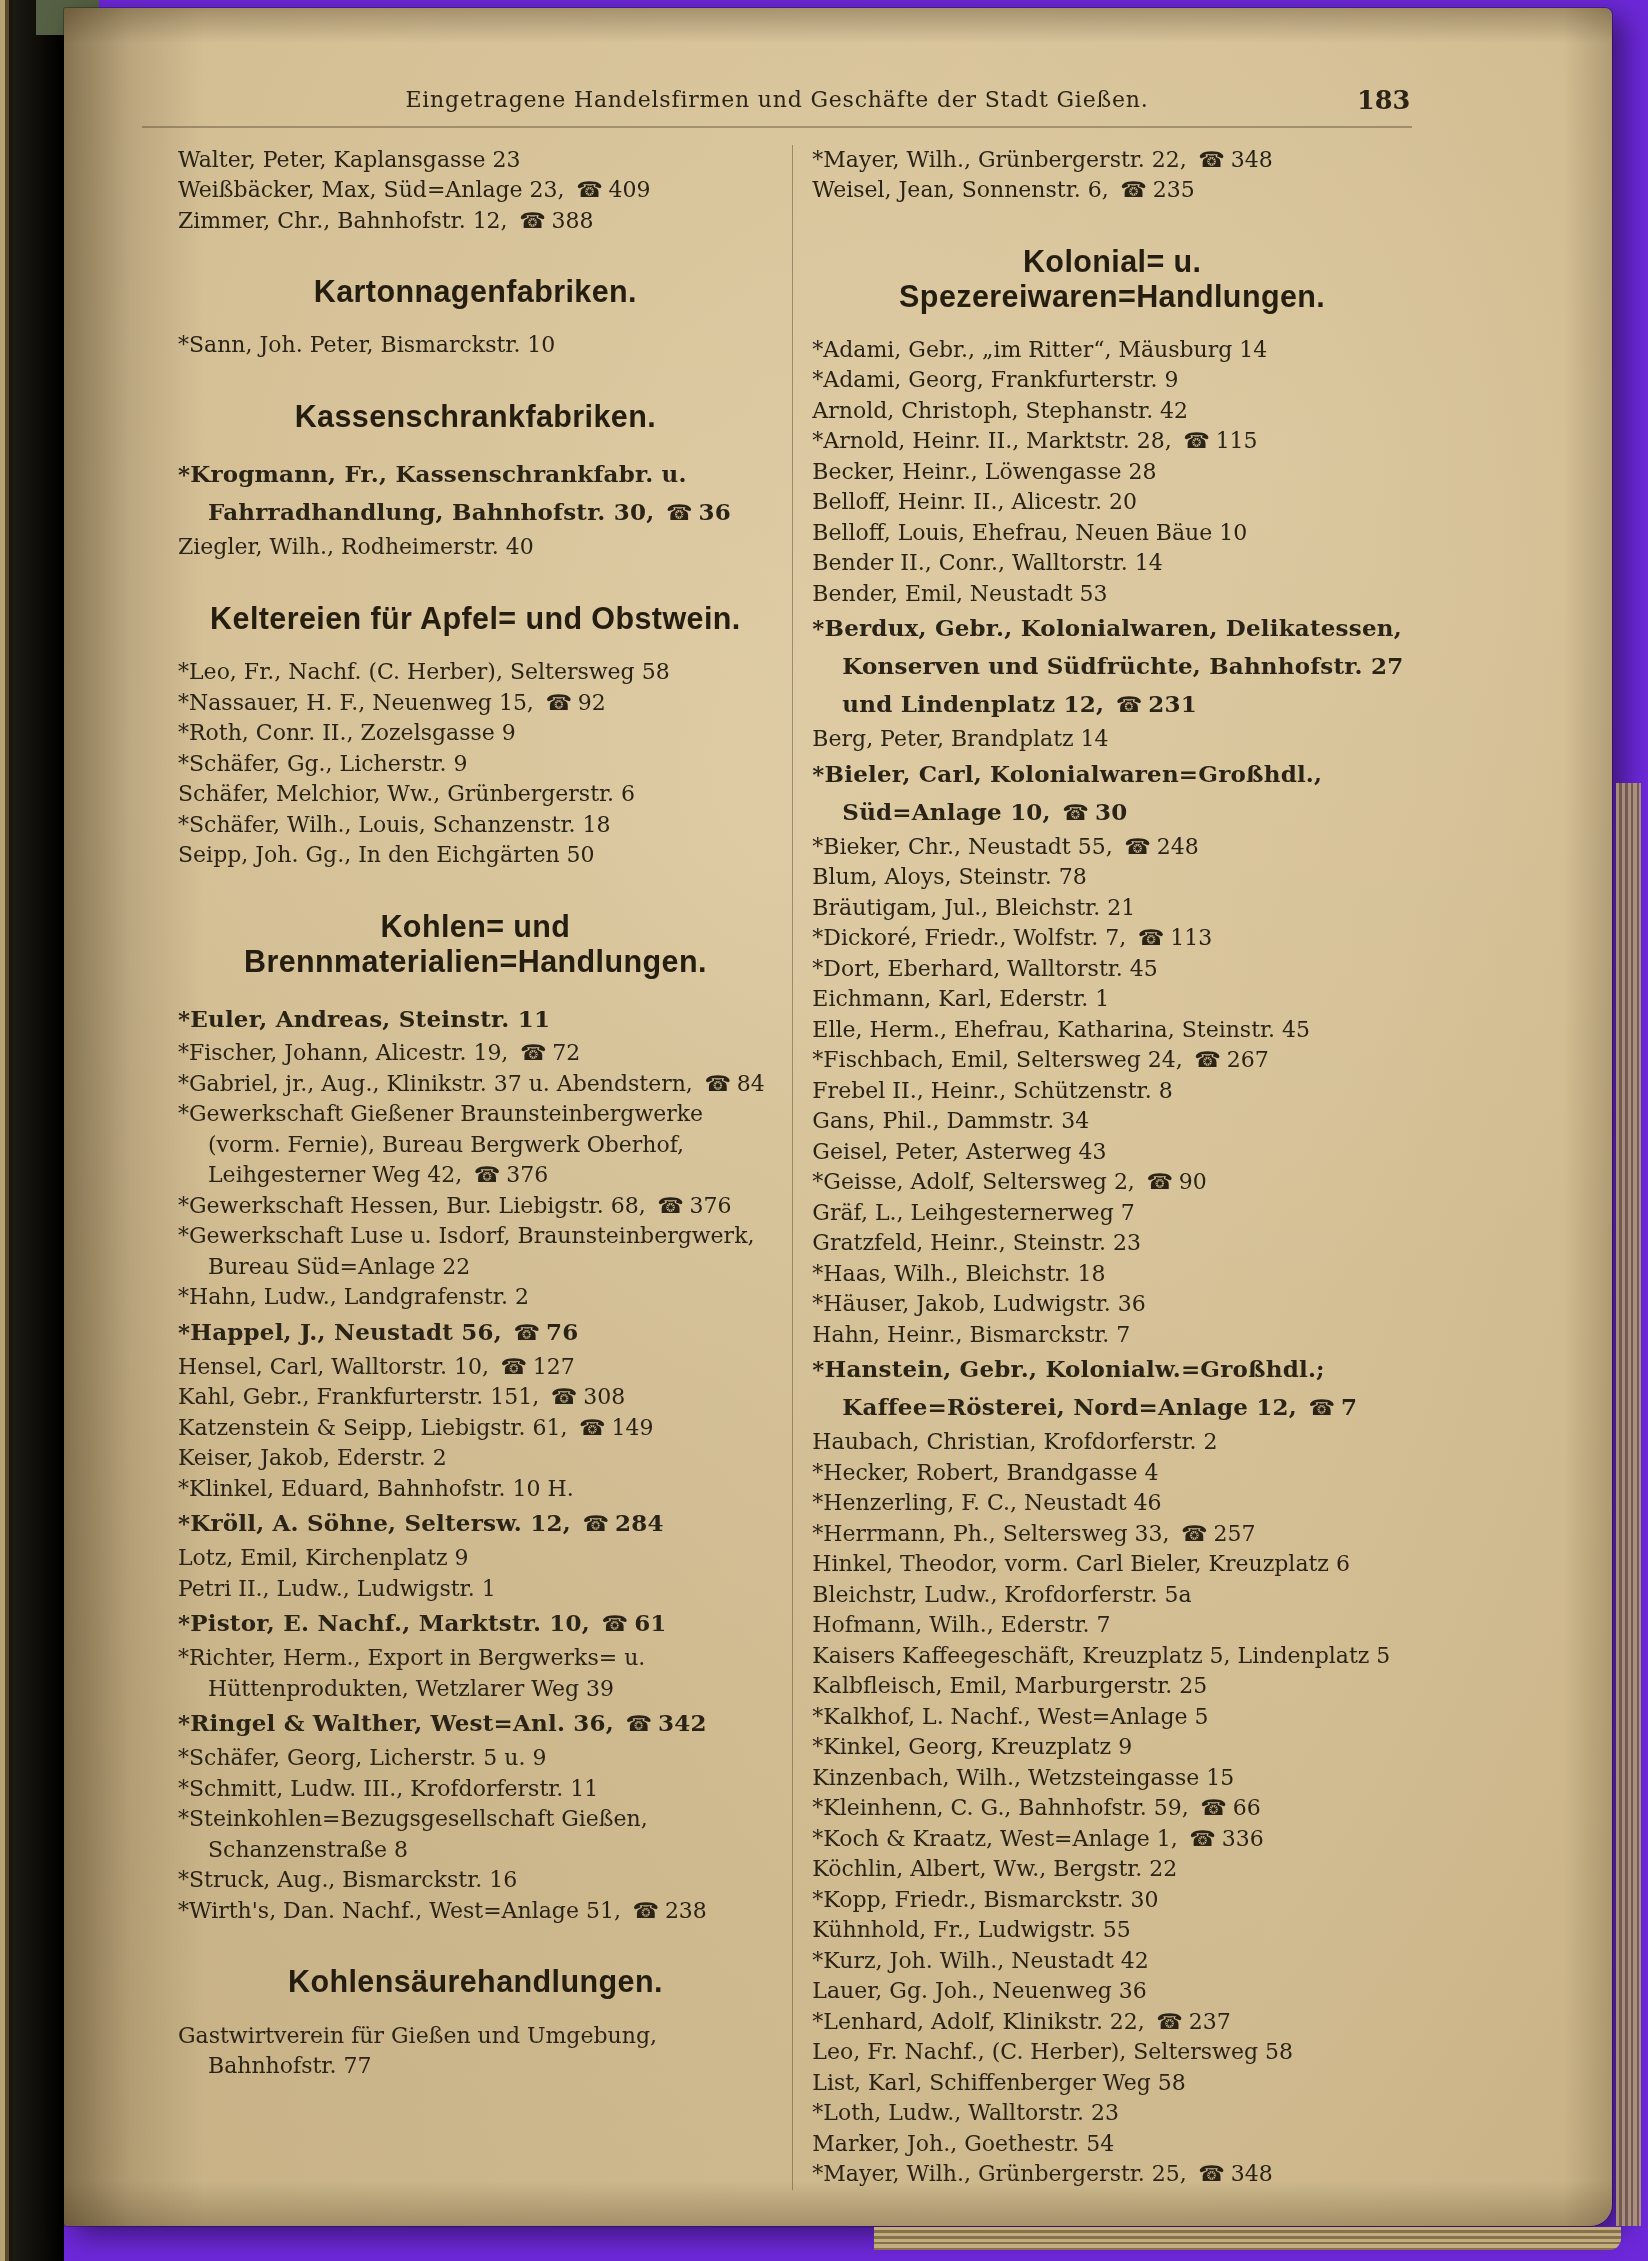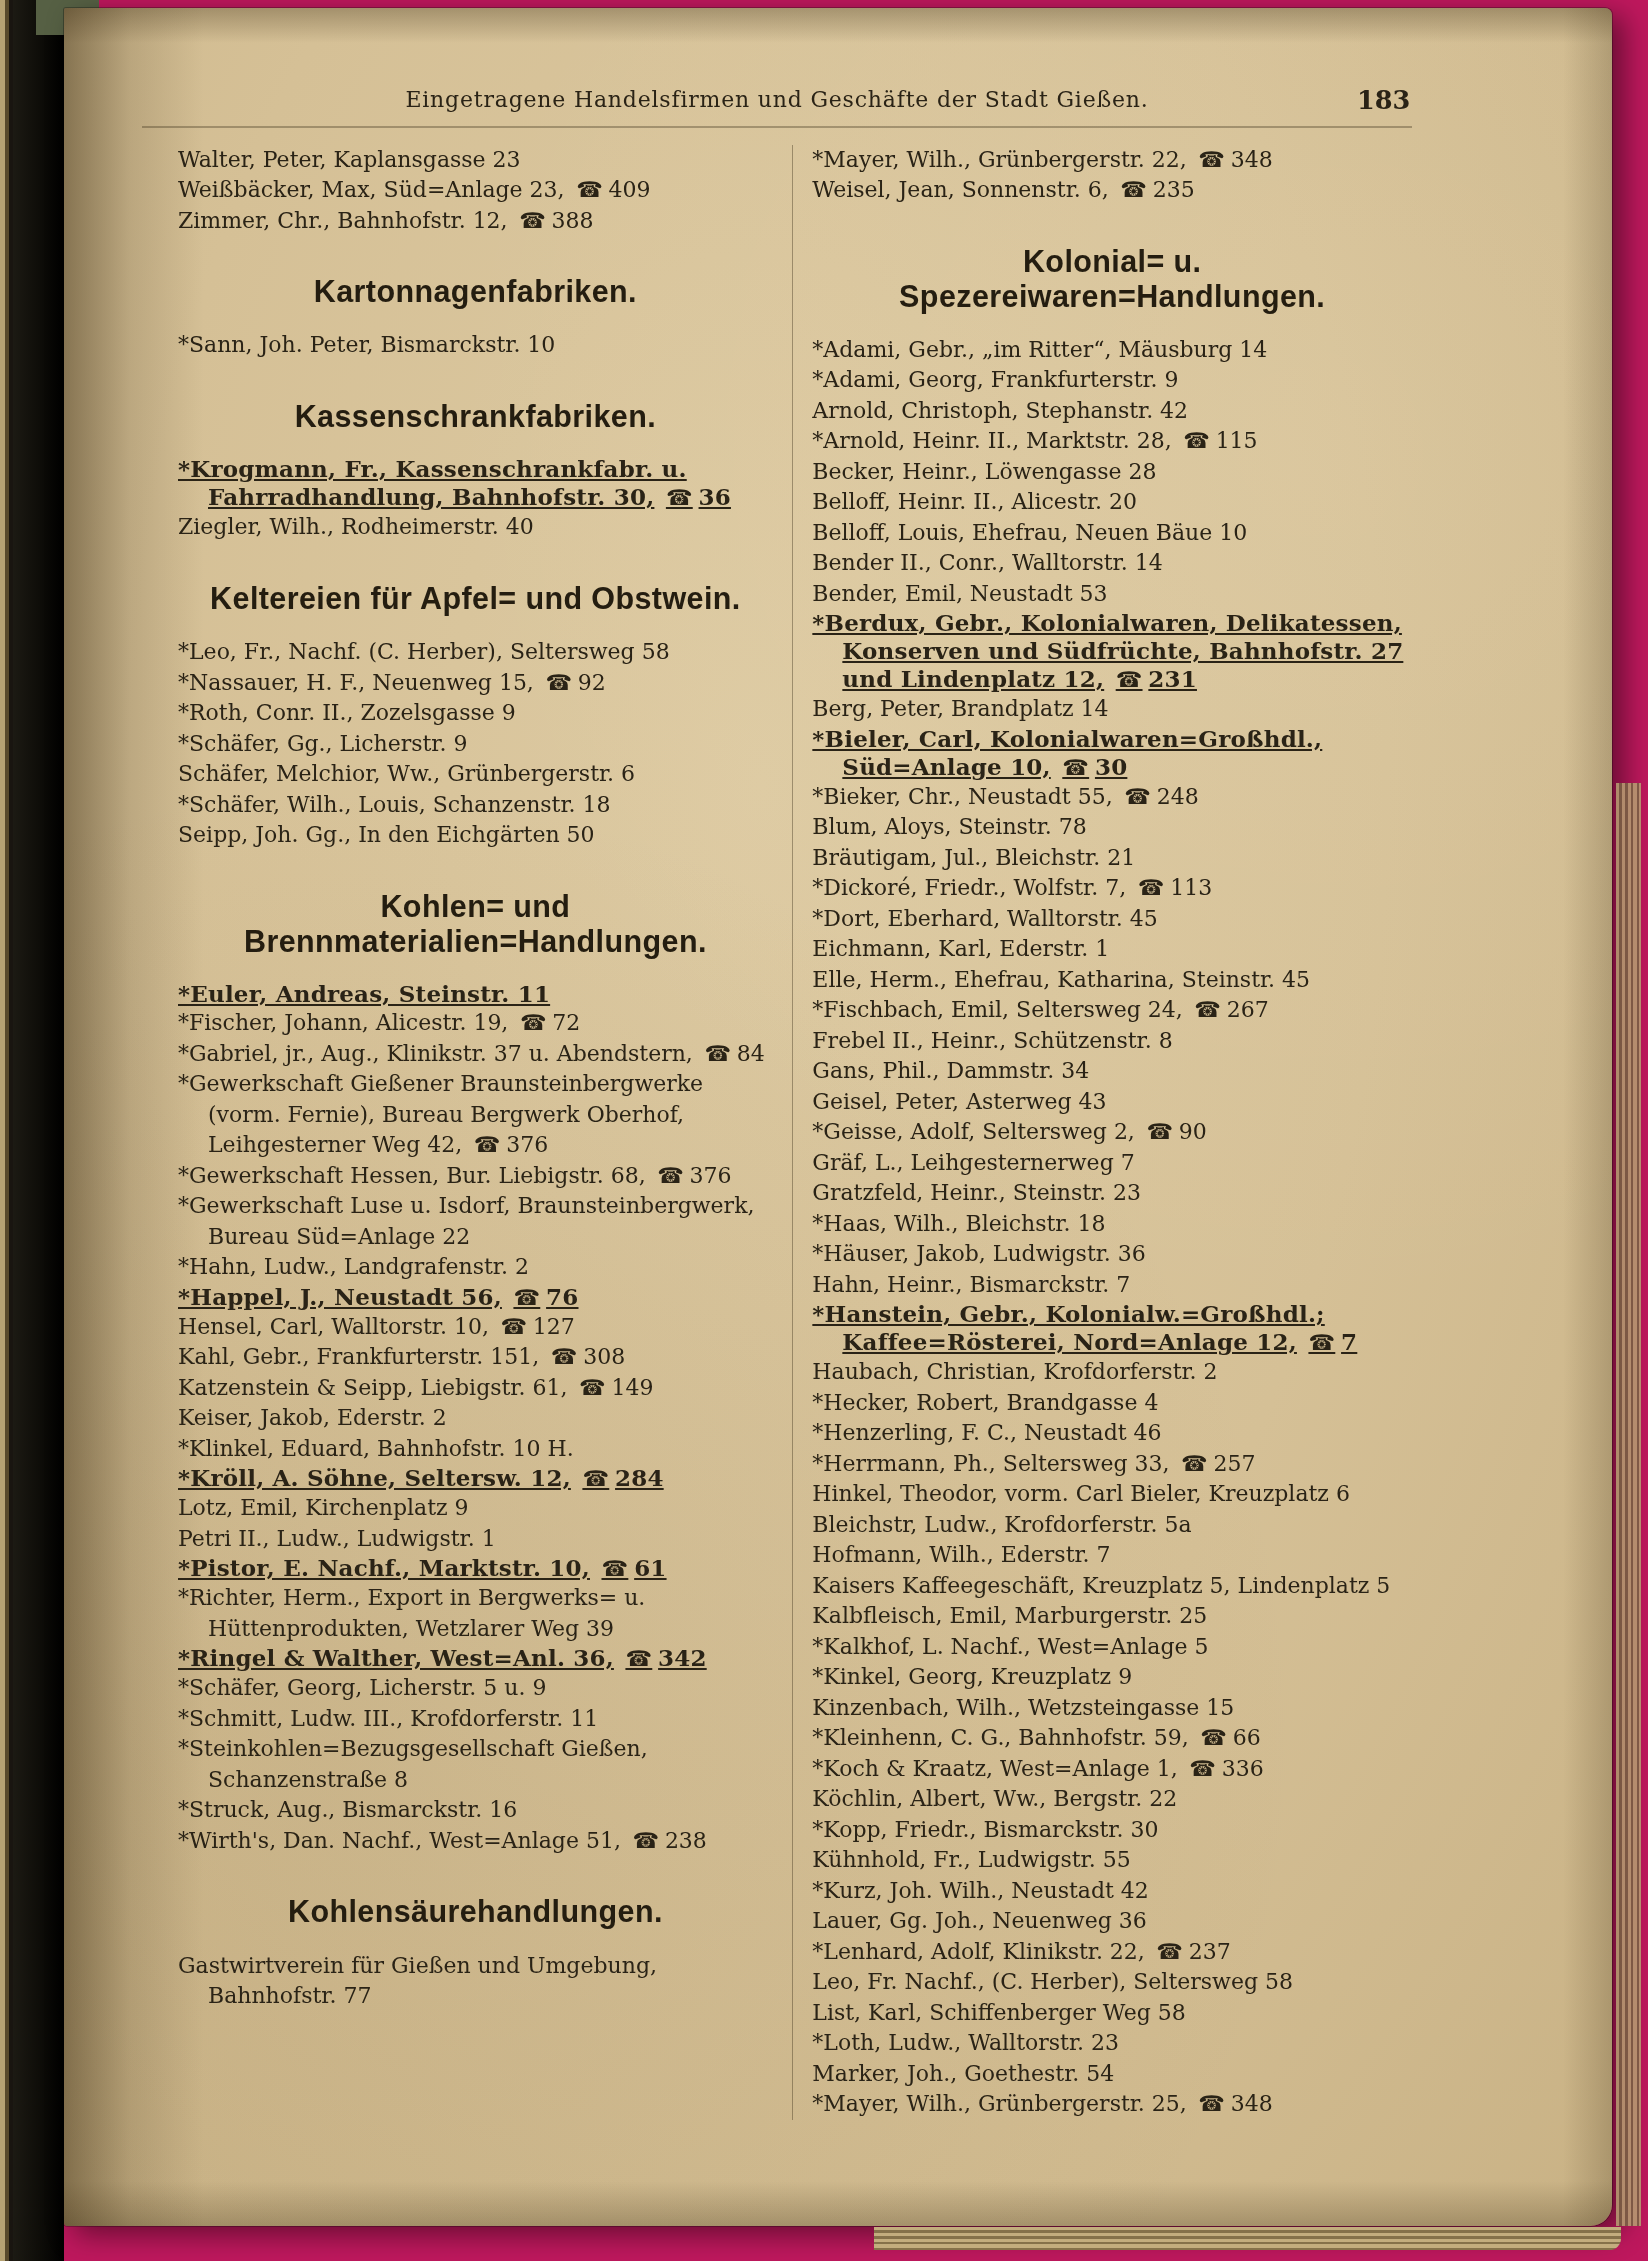--- a/index.html
+++ b/index.html
@@ -1,16 +1,16 @@
 <!DOCTYPE html>
 <html style="font-size:13px"><head>
 <meta charset="utf-8">
 <style>
   html,body{margin:0;padding:0;background:#0e0d09;}
-  .screen{position:relative;width:1649px;height:2261px;background:#be185d;overflow:hidden;
+  .screen{position:relative;width:1649px;height:2261px;background:#6d28d9;overflow:hidden;
           font-family:"DejaVu Serif", serif;}
   
   .edge-sliver{position:absolute;left:0;top:0;width:13px;height:100%;
       background:linear-gradient(to right,#b5a274 0 5px,#57492c 5px 9px,#191510 9px 13px);}
   .spine-band{position:absolute;left:13px;top:0;width:51px;height:100%;
       background:linear-gradient(to right,#1c1a13,#0d0c08 55%,#000);}
   .spine-green{position:absolute;left:36px;top:0;width:63px;height:35px;background:#566044;}
   
   .stack-right{position:absolute;right:8.2px;top:783px;bottom:35px;width:25px;opacity:.85;
       background:repeating-linear-gradient(to right,#b7a173 0 3.3px,#776443 3.3px 5.8px);}
@@ -32,21 +32,21 @@
   .content{position:absolute;left:78px;top:79px;width:1270px;color:#2a2316;}
   .page-header{position:relative;height:36px;}
   .page-title{position:absolute;left:0;right:0;text-align:center;font-size:22px;letter-spacing:0.8px;}
   .page-number{position:absolute;right:1.6px;top:-2.5px;font-size:25.6px;font-weight:bold;}
   .header-rule{height:1.6px;background:rgba(60,48,25,.35);margin-top:3.3px;}
   .columns{display:flex;margin-top:16.5px;margin-left:36px;}
   .col{width:612px;}
   .col:last-child{width:617px;}
   .col-divider{width:1.6px;margin:0 19px;background:rgba(60,48,25,.40);align-self:stretch;}
   .entry{padding-left:30px;text-indent:-30px;font-size:22px;line-height:30.5px;}
-  .entry.bold{font-weight:bold;font-size:23px;line-height:28px;letter-spacing:0.2px;text-decoration:underline;}
+  .entry.bold{font-weight:bold;font-size:23px;line-height:38px;letter-spacing:0.2px;}
   .section-heading{margin:38px 6.6px 21.4px;text-align:center;color:#241d10;
       font-family:"Liberation Sans", sans-serif;font-weight:700;font-size:30.5px;letter-spacing:0.4px;}
   .phone-icon{font-family:"DejaVu Sans", sans-serif;padding:0 5.8px 0 11.5px;font-size:21.4px;}
 </style>
 </head>
 <body>
 
 <div class="screen">
   <div class="edge-sliver"></div>
   <div class="spine-band"></div>

